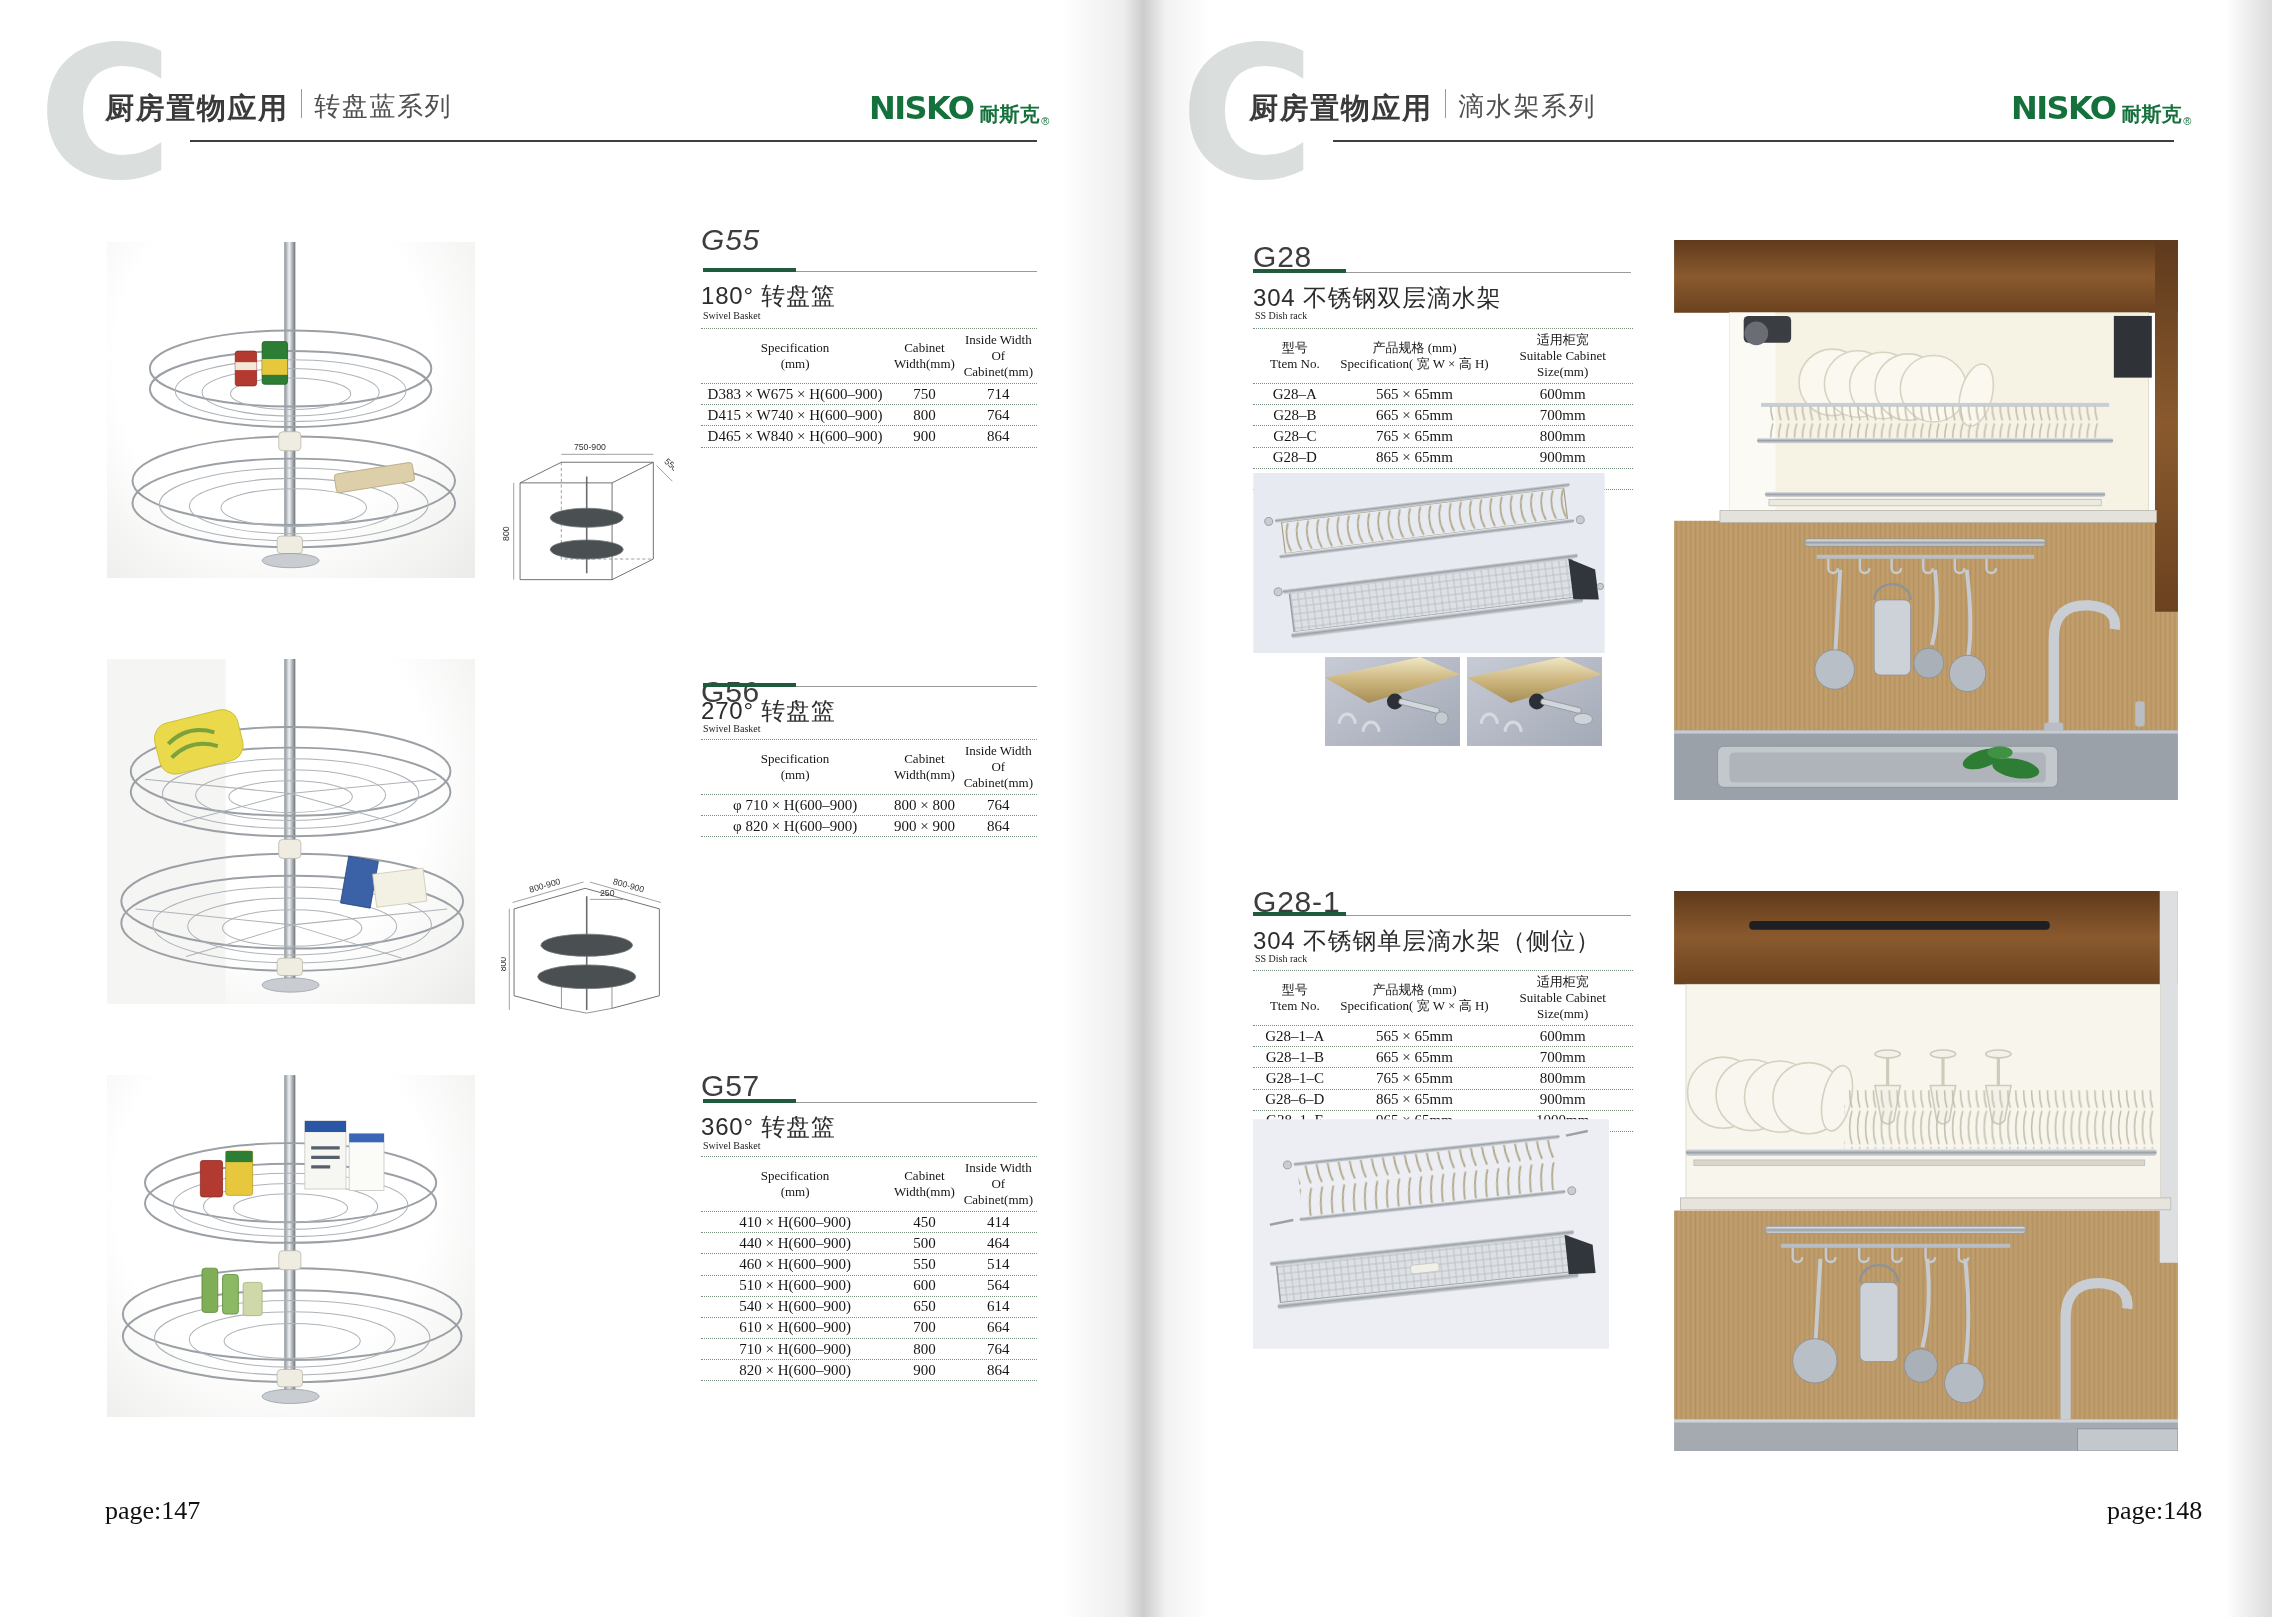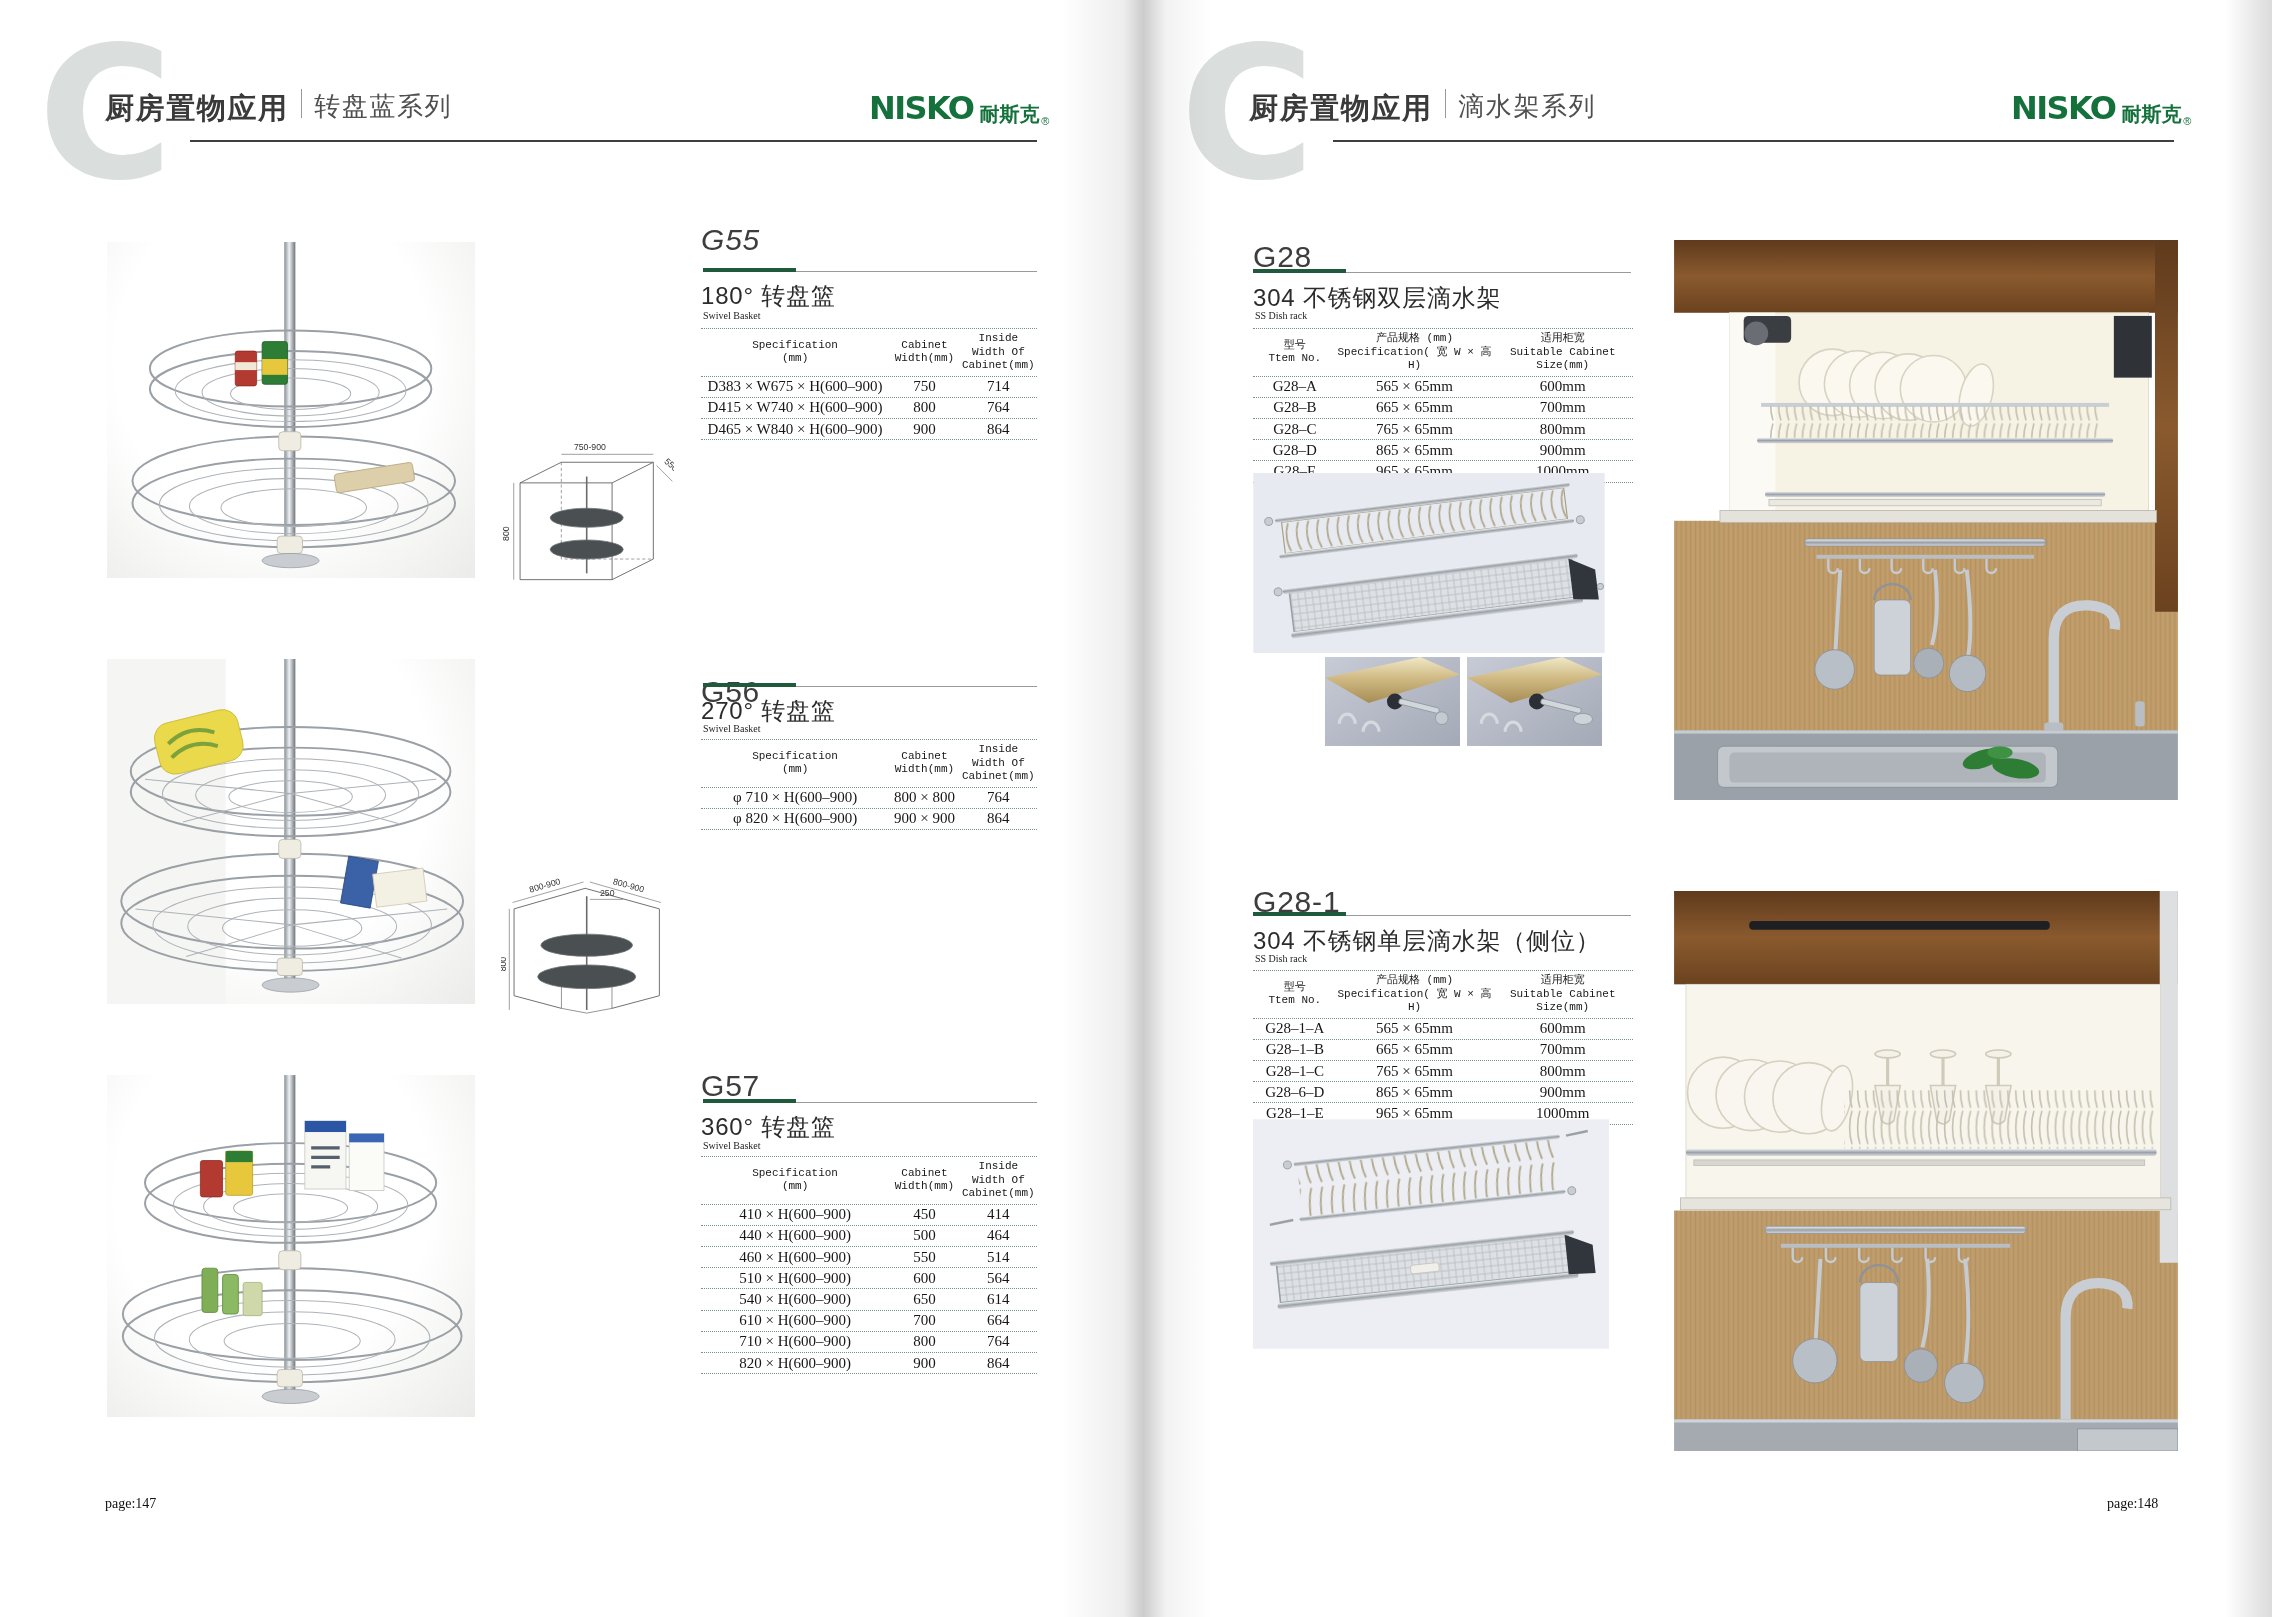--- a/index.html
+++ b/index.html
@@ -20,31 +20,31 @@
   .logo .cn{font-size:20px;font-weight:700;margin-left:6.3px;line-height:1.25;}
   .logo .rg{font-size:11px;margin-left:1.6px;margin-top:1.6px;}
   
   .code{font-size:30px;color:#3d3d3d;letter-spacing:0.8px;}
   .rule{position:absolute;height:0.8px;background:#9a9a9a;}
   .rule i{position:absolute;left:0;top:-3.2px;width:93px;height:4px;background:#1e5a3b;}
   .sub{font-size:24px;color:#2c2c2c;letter-spacing:0.8px;}
   .suben{font-family:"Liberation Serif",serif;font-size:10px;color:#1b1b1b;}
   .ptable{font-family:"Liberation Serif",serif;border-top:0.8px dotted #79927f;color:#161616;}
   .trow{display:flex;align-items:center;border-bottom:0.8px dotted #79927f;}
-  .trow.thead{font-size:11px;line-height:1.22;padding:2.4px 0;font-family:Liberation Mono, monospace;}
+  .trow.thead{font-size:13px;line-height:1.22;padding:2.4px 0;}
   .trow.tdata{font-size:15px;padding:0.8px 0;}
   .tcell{text-align:center;padding:0.8px 0;}
   .t3a .tcell:nth-child(1){width:56%;}
   .t3a .tcell:nth-child(2){width:21%;}
   .t3a .tcell:nth-child(3){width:23%;}
   .t3b .tcell:nth-child(1){width:22%;}
   .t3b .tcell:nth-child(2){width:41%;}
   .t3b .tcell:nth-child(3){width:37%;}
   .photo{background:radial-gradient(ellipse at 45% 35%,#ffffff 55%,#ebebe9 100%);}
-  .footer{font-family:"Liberation Serif",serif;font-size:14px;color:#101010;}
+  .footer{font-family:"Liberation Serif",serif;font-size:26px;color:#101010;}
   .gutter{position:absolute;top:0;left:1061px;width:150px;height:1618px;pointer-events:none;
     background:linear-gradient(90deg,rgba(0,0,0,0) 0%,rgba(0,0,0,.07) 42%,rgba(0,0,0,.20) 55%,rgba(0,0,0,.05) 70%,rgba(0,0,0,0) 100%);}
   .edge-r{position:absolute;top:0;left:2225px;width:47px;height:1618px;pointer-events:none;
     background:linear-gradient(90deg,rgba(0,0,0,0),rgba(0,0,0,.14));}
   svg text{font-family:"Liberation Sans",sans-serif;}
 </style>
 </head>
 <body>
 
 <section class="page pg-l">

